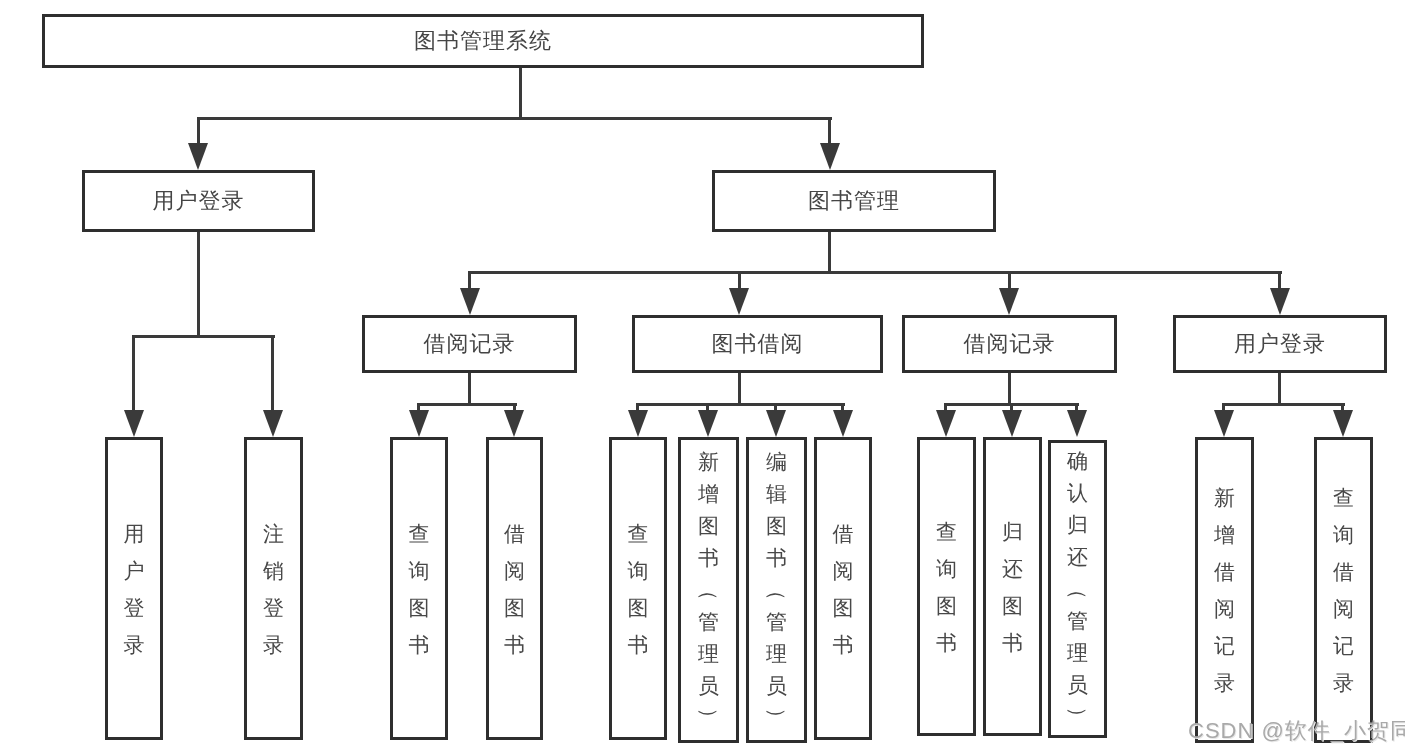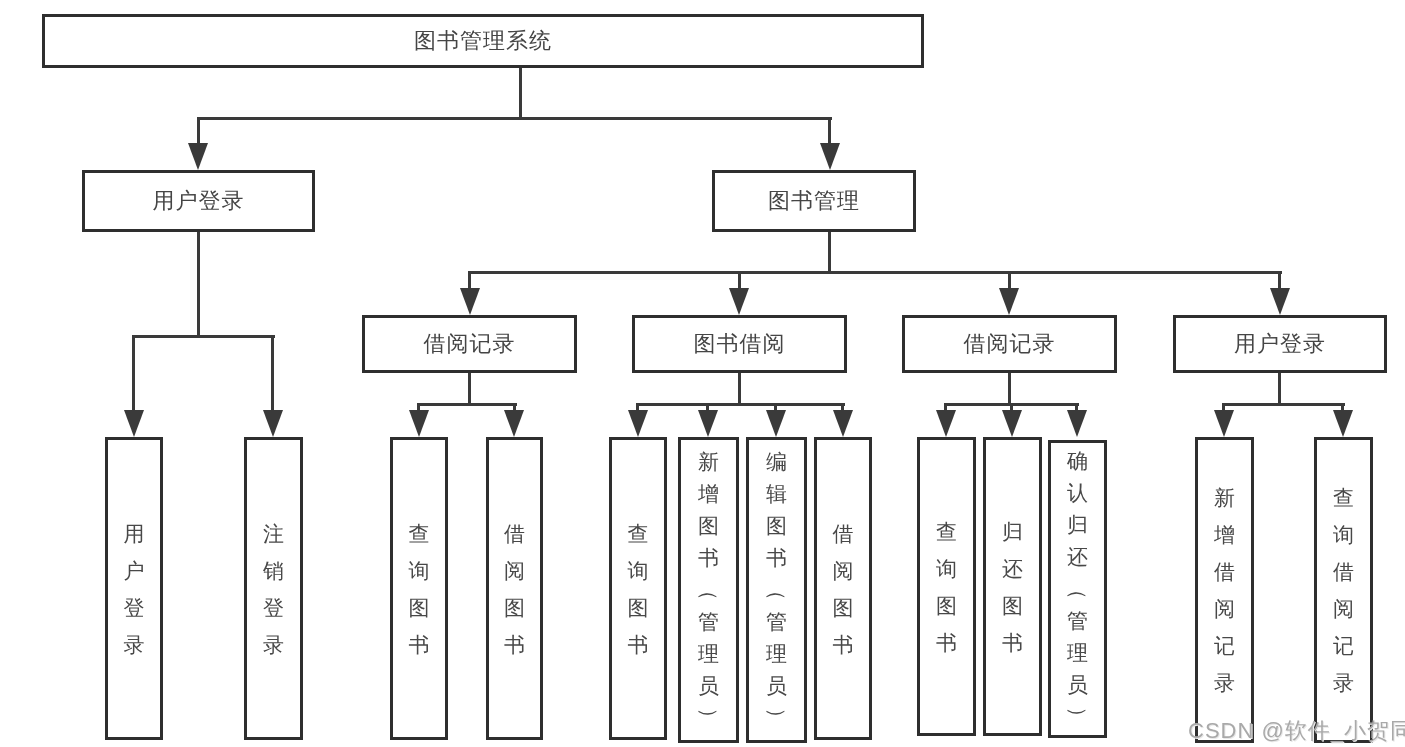--- a/index.html
+++ b/index.html
@@ -48,21 +48,21 @@
   <div class="vl" style="left:519px;top:68px;height:49px;"></div>
   <div class="hl" style="left:197px;top:117px;width:635px;"></div>
   <div class="vl" style="left:197px;top:117px;height:27px;"></div>
   <div class="arrow" style="left:188px;top:143px;"></div>
   <div class="vl" style="left:828px;top:117px;height:27px;"></div>
   <div class="arrow" style="left:820px;top:143px;"></div>
 
   <div class="node" style="left:82px;top:170px;width:233px;height:62px;">
     <span>用户登录</span>
   </div>
-  <div class="node" style="left:712px;top:170px;width:204px;height:62px;">
+  <div class="node" style="left:712px;top:170px;width:284px;height:62px;">
     <span>图书管理</span>
   </div>
 
   <div class="vl" style="left:197px;top:232px;height:103px;"></div>
   <div class="hl" style="left:132px;top:335px;width:143px;"></div>
   <div class="vl" style="left:132px;top:335px;height:76px;"></div>
   <div class="arrow" style="left:124px;top:410px;"></div>
   <div class="vl" style="left:271px;top:335px;height:76px;"></div>
   <div class="arrow" style="left:263px;top:410px;"></div>
 
@@ -73,21 +73,21 @@
   <div class="vl" style="left:738px;top:271px;height:17px;"></div>
   <div class="arrow" style="left:729px;top:288px;"></div>
   <div class="vl" style="left:1008px;top:271px;height:17px;"></div>
   <div class="arrow" style="left:999px;top:288px;"></div>
   <div class="vl" style="left:1278px;top:271px;height:17px;"></div>
   <div class="arrow" style="left:1270px;top:288px;"></div>
 
   <div class="node" style="left:362px;top:315px;width:215px;height:58px;">
     <span>借阅记录</span>
   </div>
-  <div class="node" style="left:632px;top:315px;width:215px;height:58px;">
+  <div class="node" style="left:632px;top:315px;width:251px;height:58px;">
     <span>图书借阅</span>
   </div>
   <div class="node" style="left:902px;top:315px;width:215px;height:58px;">
     <span>借阅记录</span>
   </div>
   <div class="node" style="left:1173px;top:315px;width:214px;height:58px;">
     <span>用户登录</span>
   </div>
 
   <div class="vl" style="left:468px;top:373px;height:33px;"></div>

